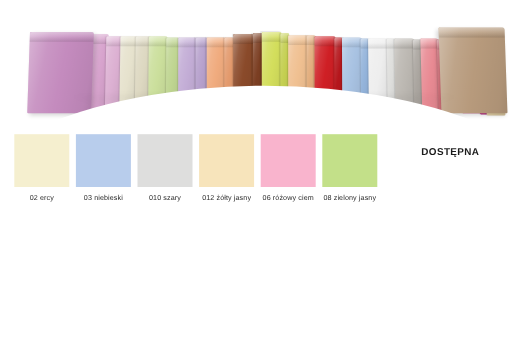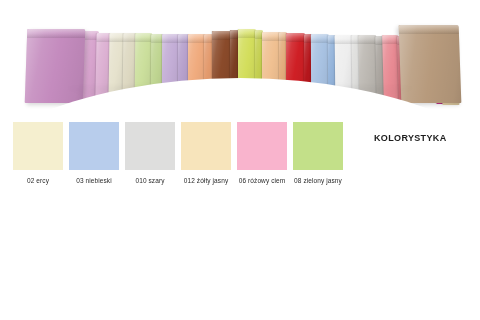--- a/index.html
+++ b/index.html
@@ -212,14 +212,14 @@
       <div class="swatch-chip" style="background: rgb(249, 180, 205);"></div>
       <span class="swatch-label">06 różowy ciem</span>
     </div>
     <div class="swatch-cell" style="left: 293px;">
       <div class="swatch-chip" style="background: rgb(195, 224, 137);"></div>
       <span class="swatch-label">08 zielony jasny</span>
     </div>
   </div>
 
 <div id="caption">
-  <span class="caption-line-2">KOLORYSTYKA</span>
+  <span class="caption-line-1">DOSTĘPNA</span>
 </div>
 
 </body></html>

